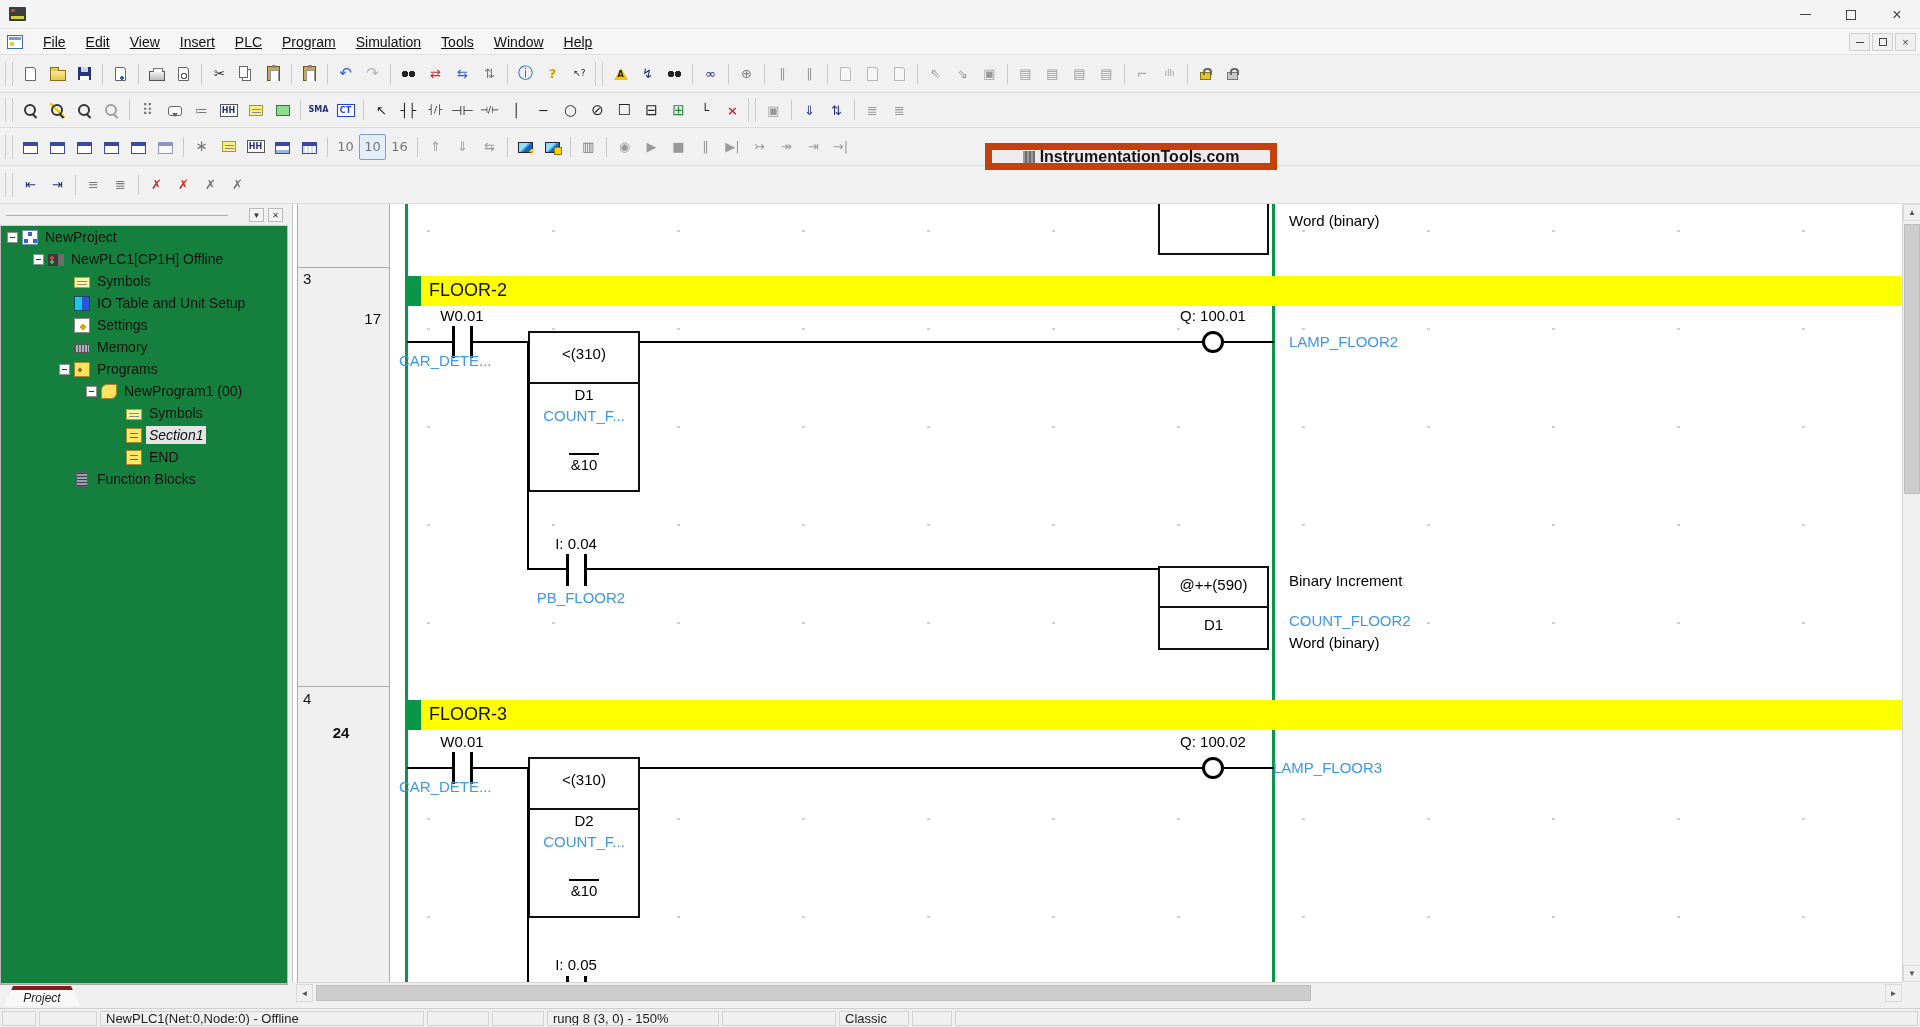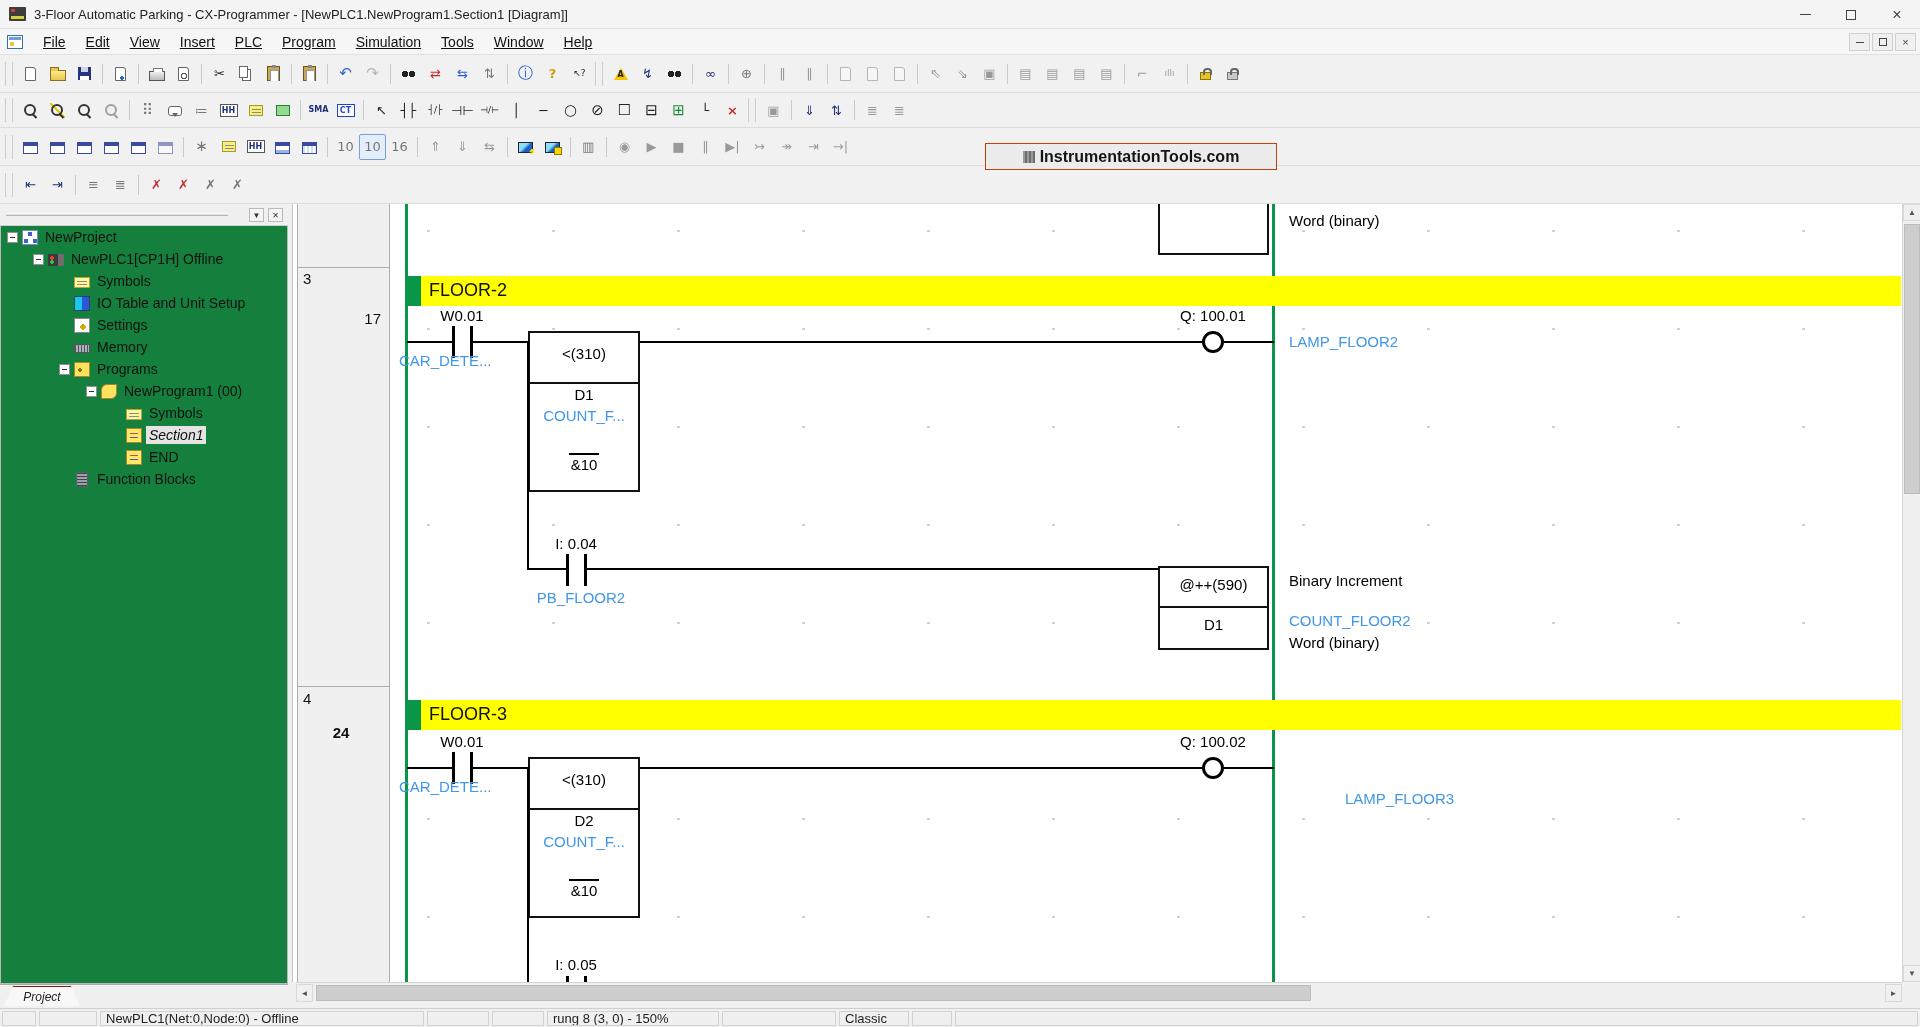--- a/index.html
+++ b/index.html
@@ -93,21 +93,21 @@
   .i-mon,.i-mon2{width:15px;height:11px;background:linear-gradient(135deg,#8de0f5 0 40%,#1760c4 60% 100%);border:1px solid #223;position:relative;margin-top:2px;}
   .i-mon::after{content:"";position:absolute;right:-3px;bottom:-3px;width:6px;height:6px;background:#ffd400;
     clip-path:polygon(40% 0,100% 0,55% 45%,100% 45%,20% 100%,45% 55%,0 55%);}
   .i-mon2::after{content:"";position:absolute;right:-3px;bottom:-3px;width:6px;height:6px;background:#ffd400;border:1px solid #8a7412;}
   .i-lock{width:11px;height:8px;background:#e7c520;border:1px solid #8a7412;position:relative;margin-top:5px;}
   .i-lock::before{content:"";position:absolute;left:2px;top:-5px;width:5px;height:5px;border:2px solid #666;border-bottom:none;border-radius:4px 4px 0 0;}
   .i-lock.gray{background:#c9c9c9;border-color:#777;}
 
   
   .watermark{position:absolute;left:985px;top:143px;width:292px;height:27px;background:#ececec;
-    border:1px solid #c2410c;display:flex;align-items:center;justify-content:center;gap:5px;z-index:30;}
+    border:7px solid #c2410c;display:flex;align-items:center;justify-content:center;gap:5px;z-index:30;}
   .watermark .wmlogo{width:12px;height:12px;background:#6e6e6e;flex:none;
     background-image:repeating-linear-gradient(90deg,#9a9a9a 0 2px,transparent 2px 4px);}
   .watermark .wmtext{font-size:16px;font-weight:bold;color:#151515;}
 
   
   .treepanel{position:absolute;left:0;top:204px;width:288px;height:804px;background:#f0f0f0;border-right:1px solid #c6c6c6;}
   .treehdr{position:absolute;left:0;top:0;width:288px;height:22px;background:#f0f0f0;border-bottom:1px solid #d0d0d0;}
   .treehdr .ridge{position:absolute;left:6px;top:9px;width:222px;height:3px;border-top:1px solid #fff;border-bottom:1px solid #b5b5b5;background:#e0e0e0;}
   .hbtn{position:absolute;top:4px;width:15px;height:14px;border:1px solid #b9b9b9;background:#f4f4f4;
     display:flex;align-items:center;justify-content:center;font-size:8px;color:#333;}
@@ -131,21 +131,21 @@
   .t-programs{background:#ffe25e;border:1px solid #a8862a;background-image:radial-gradient(circle 2px at 5px 7px,#8a7412 1.8px,transparent 2px);}
   .t-program{background:#ffe25e;border:1px solid #a8862a;border-radius:6px 1px 6px 1px;}
   .t-section,.t-end{background:#ffe868;border:1px solid #a8862a;background-image:
     linear-gradient(#b05555,#b05555),linear-gradient(#5555b0,#5555b0);background-repeat:no-repeat;
     background-size:8px 1px;background-position:3px 4px,3px 8px;}
   .t-fb{background:#9aa2ac;border:1px solid #55606c;width:12px;margin:0 2px;background-image:repeating-linear-gradient(0deg,#444 0 1px,transparent 1px 3px);}
   .tlabel{font-size:14px;color:#111;padding:1px 3px;}
   .tlabel.sel{background:#e4e4e4;}
   .tabstrip{position:absolute;left:0;top:780px;width:288px;height:24px;background:#f0f0f0;border-top:1px solid #a9a9a9;}
   .ptab{position:absolute;left:4px;top:1px;width:76px;height:20px;background:#f8f8f8;
-    clip-path:polygon(9px 0,67px 0,76px 20px,0 20px);border-top:1px solid #7f1d1d;
+    clip-path:polygon(9px 0,67px 0,76px 20px,0 20px);border-top:4px solid #7f1d1d;
     font-style:italic;font-size:12px;color:#222;display:flex;align-items:center;justify-content:center;}
 
   
   #canvas{position:absolute;left:292px;top:204px;width:1610px;height:778px;background:#fff;overflow:hidden;
     border-left:1px solid #c6c6c6;
     background-image:radial-gradient(circle,#cfcfcf 1.1px,transparent 1.4px);
     background-size:125px 98px;background-position:198px 76px;}
   .gutter{position:absolute;left:4px;top:0;width:93px;height:778px;background:#f0f0f0;
     border-left:1px solid #adadad;border-right:1px solid #adadad;}
   .gline{position:absolute;left:4px;width:93px;height:1px;background:#adadad;}
@@ -179,21 +179,20 @@
   .spanel{height:15px;border:1px solid #d2d2d2;background:#f0f0f0;font-size:13px;color:#222;
     padding:0 5px;white-space:nowrap;overflow:hidden;flex:none;line-height:14px;}
 </style>
 </head>
 <body>
 
 <div id="app">
 
   <div class="titlebar">
     <span class="appicon"></span>
-    <span class="titletext">3-Floor Automatic Parking - CX-Programmer - [NewPLC1.NewProgram1.Section1 [Diagram]]</span>
     <span class="winbtns">
       <span class="wbtn">
           <span class="bar"></span>
         </span>
       <span class="wbtn">
           <span class="sq"></span>
         </span>
       <span class="wbtn close">×</span>
     </span>
   </div>
@@ -760,21 +759,21 @@
       <div class="op" style="left:235px;top:567px;width:112px;">&lt;(310)</div>
       <div class="op" style="left:235px;top:608px;width:112px;">D2</div>
       <div class="sym" style="left:237px;top:629px;width:108px;text-align:center;color:#3e97e8;">COUNT_F...</div>
       <div class="overline" style="left:276px;top:675px;width:30px;"></div>
       <div class="op" style="left:235px;top:678px;width:112px;">&amp;10</div>
     </div>
 
     <div>
       <div class="op" style="left:872px;top:529px;width:96px;">Q: 100.02</div>
       <div class="coil" style="left:909px;top:553px;"></div>
-      <div class="sym" style="left:1052px;top:555px;color:#3e97e8;margin-top:31px;">LAMP_FLOOR3</div>
+      <div class="sym" style="left:980px;top:555px;color:#3e97e8;">LAMP_FLOOR3</div>
     </div>
 
     <div class="vwire" style="left:234px;top:563px;height:215px;"></div>
     <div>
       <div class="op" style="left:243px;top:752px;width:80px;">I: 0.05</div>
       <div class="cbar" style="left:273px;top:772px;height:6px;"></div>
       <div class="cbar" style="left:291px;top:772px;height:6px;"></div>
     </div>
   </div>
 

